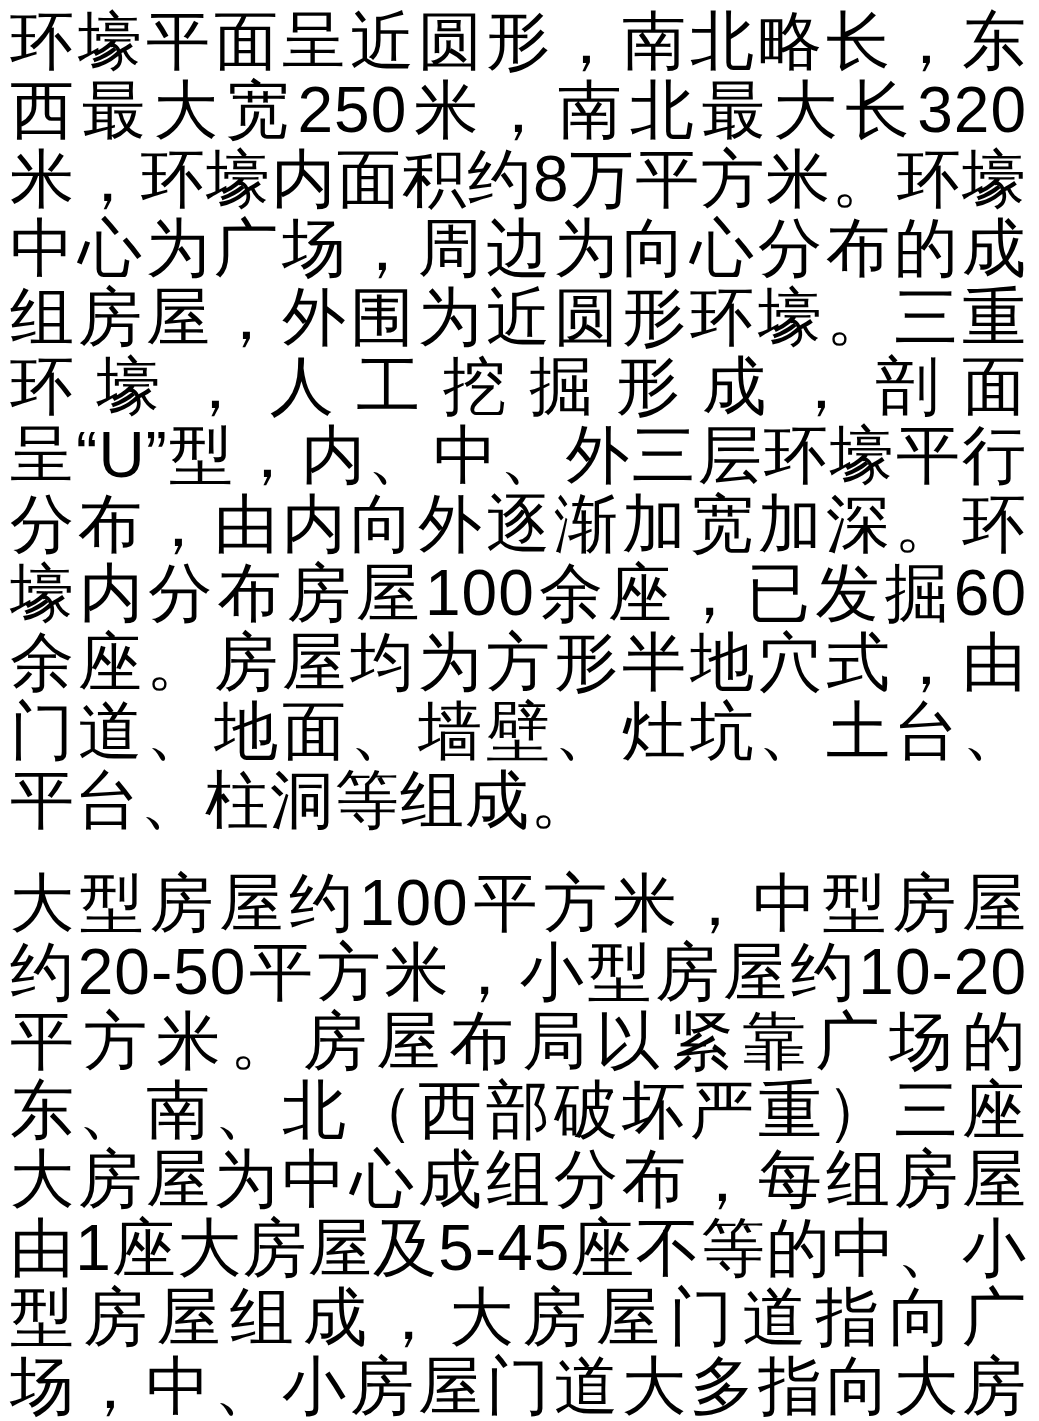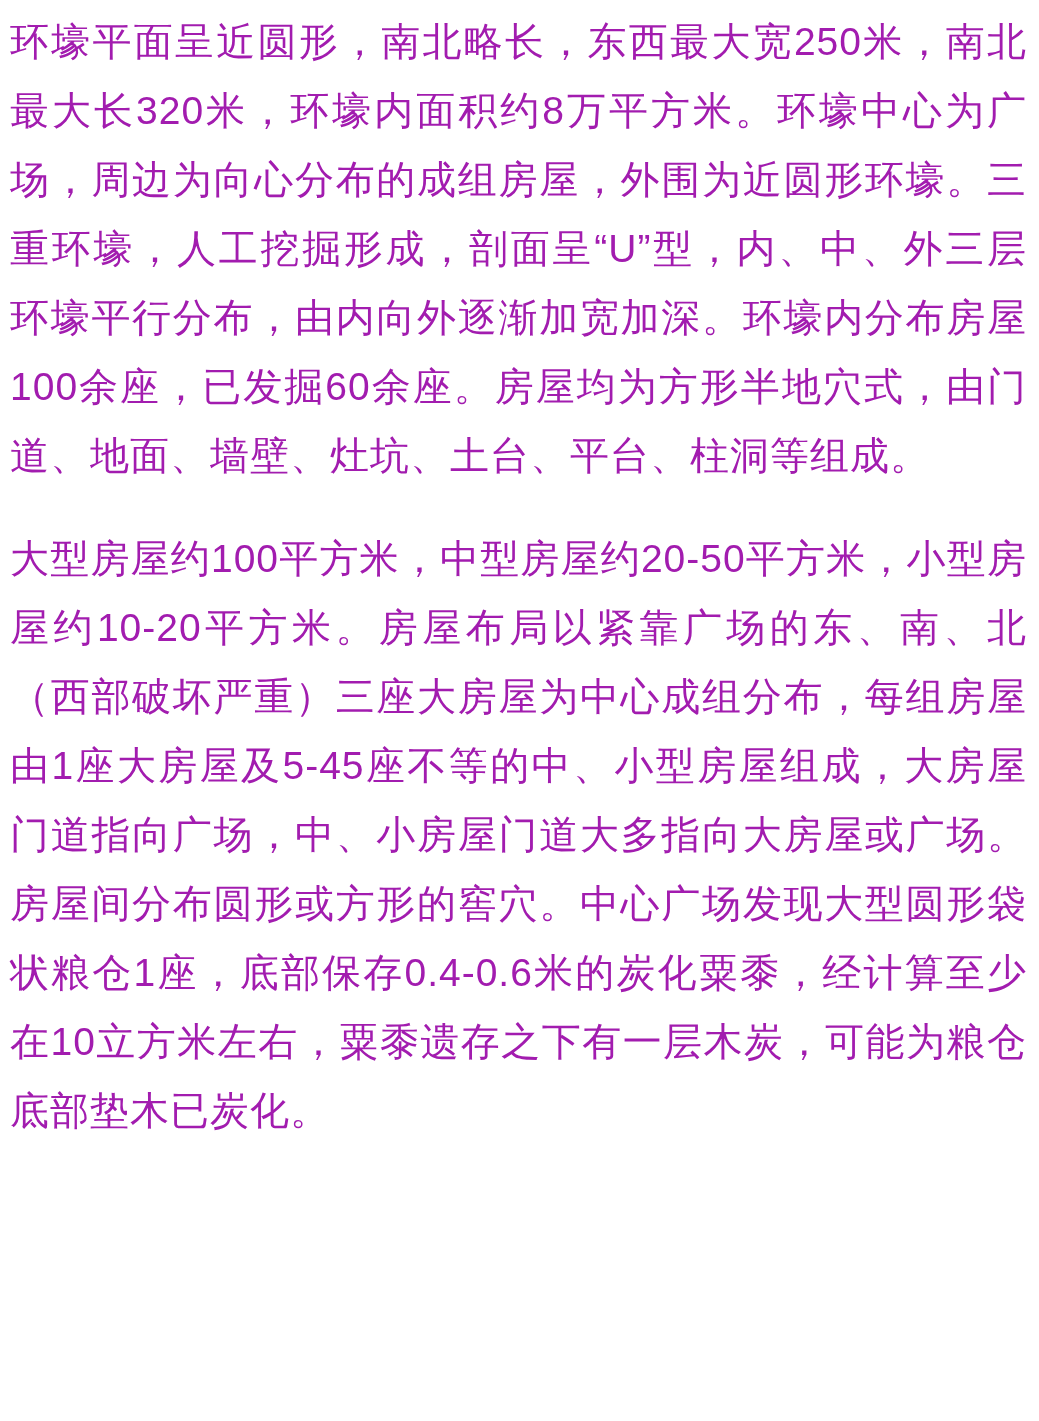--- a/index.html
+++ b/index.html
@@ -15,24 +15,24 @@
   }
   .page {
     box-sizing: border-box;
     width: 1039px;
     height: 1421px;
     padding: 7px 12px 0 10px;
     background: #ffffff;
   }
   .para {
     margin: 0 0 34px 0;
-    font-size: 39px;
+    font-size: 64px;
     line-height: 69px;
     font-weight: 400;
-    color: #a21caf;
+    color: #000000;
     text-align: justify;
     text-justify: inter-ideograph;
     letter-spacing: 1px;
     word-break: break-all;
     overflow-wrap: anywhere;
   }
   .para:last-child {
     margin-bottom: 12px;
   }
 </style>

